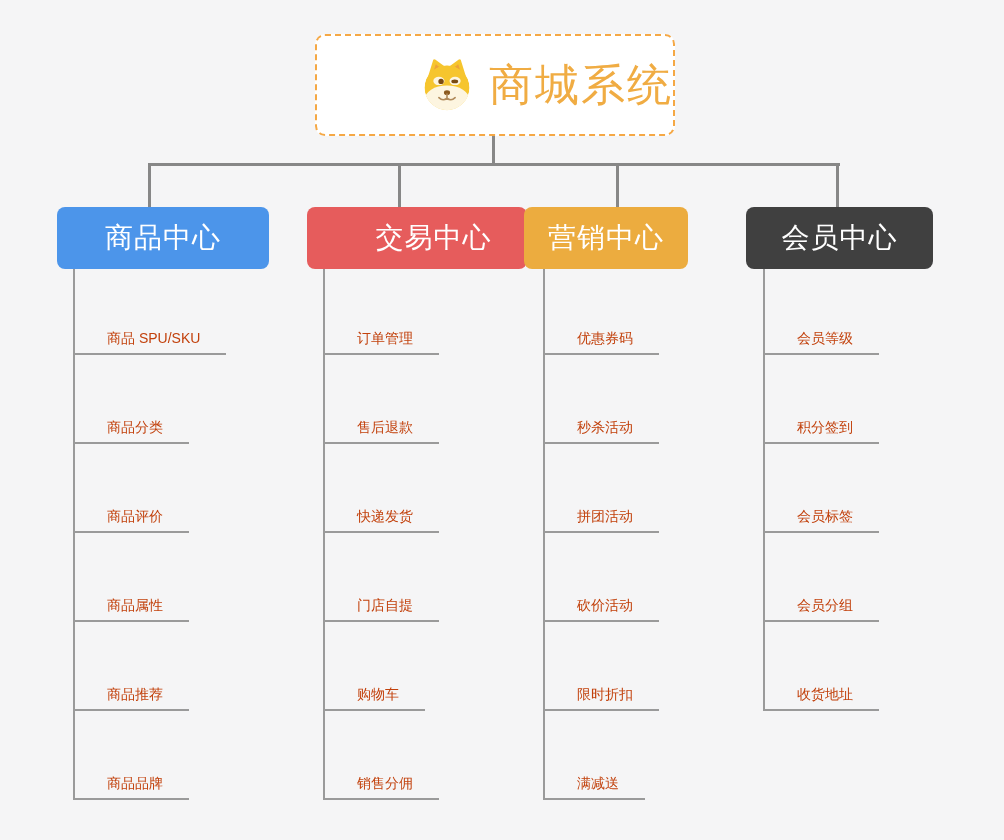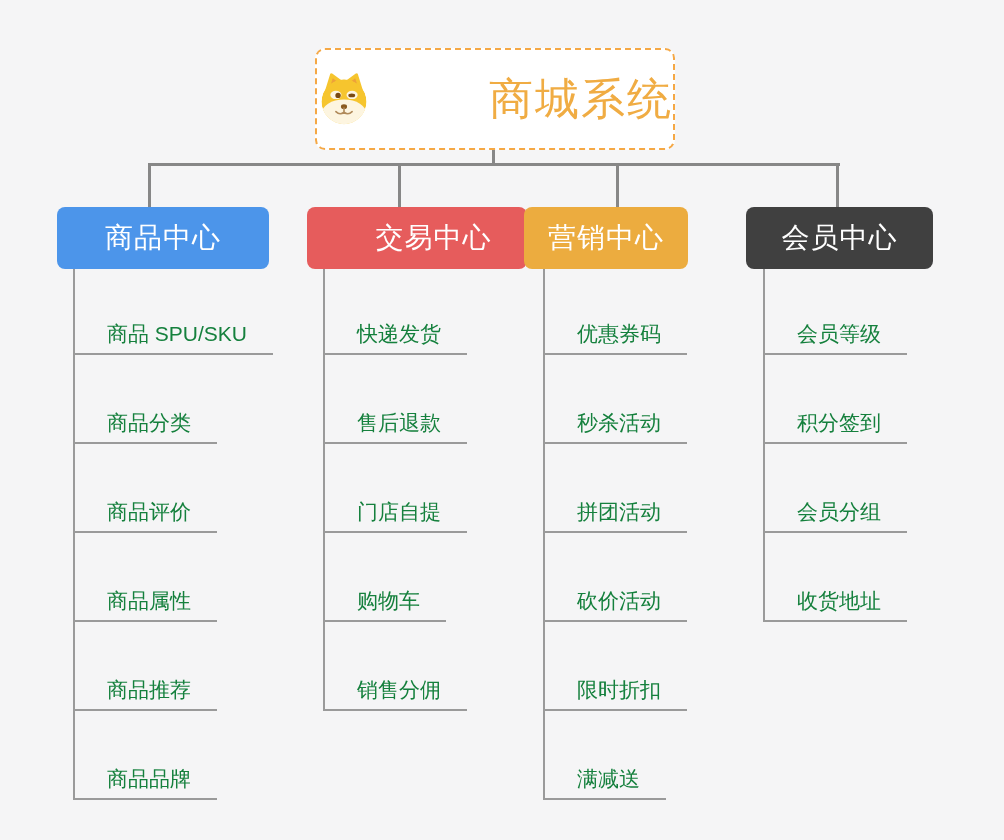--- a/index.html
+++ b/index.html
@@ -5,38 +5,38 @@
   html,body{margin:0;padding:0;background:#f5f5f6;font-family:"Liberation Sans","DejaVu Sans",sans-serif;}
   .canvas{position:relative;width:1004px;height:840px;overflow:hidden;background:#f5f5f6;}
 
   
   .tree-line{position:absolute;background:#878787;}
   .stem{left:492px;top:136px;width:3px;height:29px;}
   .rail{left:148px;top:163px;width:692px;height:3px;}
   .drop{top:163px;width:3px;height:46px;}
 
   
-  .root-node{position:absolute;left:315px;top:48px;width:360px;height:102px;
+  .root-node{position:absolute;left:315px;top:34px;width:360px;height:102px;
     background:#ffffff;border:2px dashed #f5a845;border-radius:10px;
-    display:flex;align-items:center;justify-content:space-between;gap:15px;box-sizing:border-box;}
+    display:flex;align-items:center;justify-content:flex-end;gap:15px;box-sizing:border-box;}
   .root-title{font-size:44px;color:#f0ac43;letter-spacing:2px;white-space:nowrap;}
   .doge{width:54px;height:54px;flex:0 0 auto;}
 
   
   .branch{position:absolute;top:207px;height:62px;border-radius:8px;
     display:flex;align-items:center;justify-content:center;
     color:#ffffff;font-size:28px;letter-spacing:1px;white-space:nowrap;}
 
   
   .col{position:absolute;top:269px;}
   .col::before{content:"";position:absolute;left:0;top:0;bottom:0;width:2px;background:#9a9a9a;}
   .leaf{box-sizing:border-box;width:fit-content;height:89px;
     display:flex;align-items:flex-end;
     padding:0 26px 5px 34px;border-bottom:2px solid #9a9a9a;
-    font-size:21px;color:#15803d;white-space:nowrap;}
+    font-size:14px;color:#c2410c;white-space:nowrap;}
   .col .leaf:first-child{height:86px;}
 </style>
 </head>
 <body>
 
 <div class="canvas" style="background-color: rgb(245, 245, 246);">
 
   <div class="tree-line stem"></div>
   <div class="tree-line rail"></div>
   <div class="tree-line drop" style="left:148px"></div>
@@ -100,24 +100,27 @@
     <div class="leaf">
         <span>商品推荐</span>
       </div>
     <div class="leaf">
         <span>商品品牌</span>
       </div>
   </div>
 
   <div class="col" style="left:323px">
     <div class="leaf">
-        <span>快递发货</span>
+        <span>订单管理</span>
       </div>
     <div class="leaf">
         <span>售后退款</span>
+      </div>
+    <div class="leaf">
+        <span>快递发货</span>
       </div>
     <div class="leaf">
         <span>门店自提</span>
       </div>
     <div class="leaf">
         <span>购物车</span>
       </div>
     <div class="leaf">
         <span>销售分佣</span>
       </div>
@@ -145,20 +148,23 @@
   </div>
 
   <div class="col" style="left:763px">
     <div class="leaf">
         <span>会员等级</span>
       </div>
     <div class="leaf">
         <span>积分签到</span>
       </div>
     <div class="leaf">
+        <span>会员标签</span>
+      </div>
+    <div class="leaf">
         <span>会员分组</span>
       </div>
     <div class="leaf">
         <span>收货地址</span>
       </div>
   </div>
 
 </div>
 
 </body></html>

